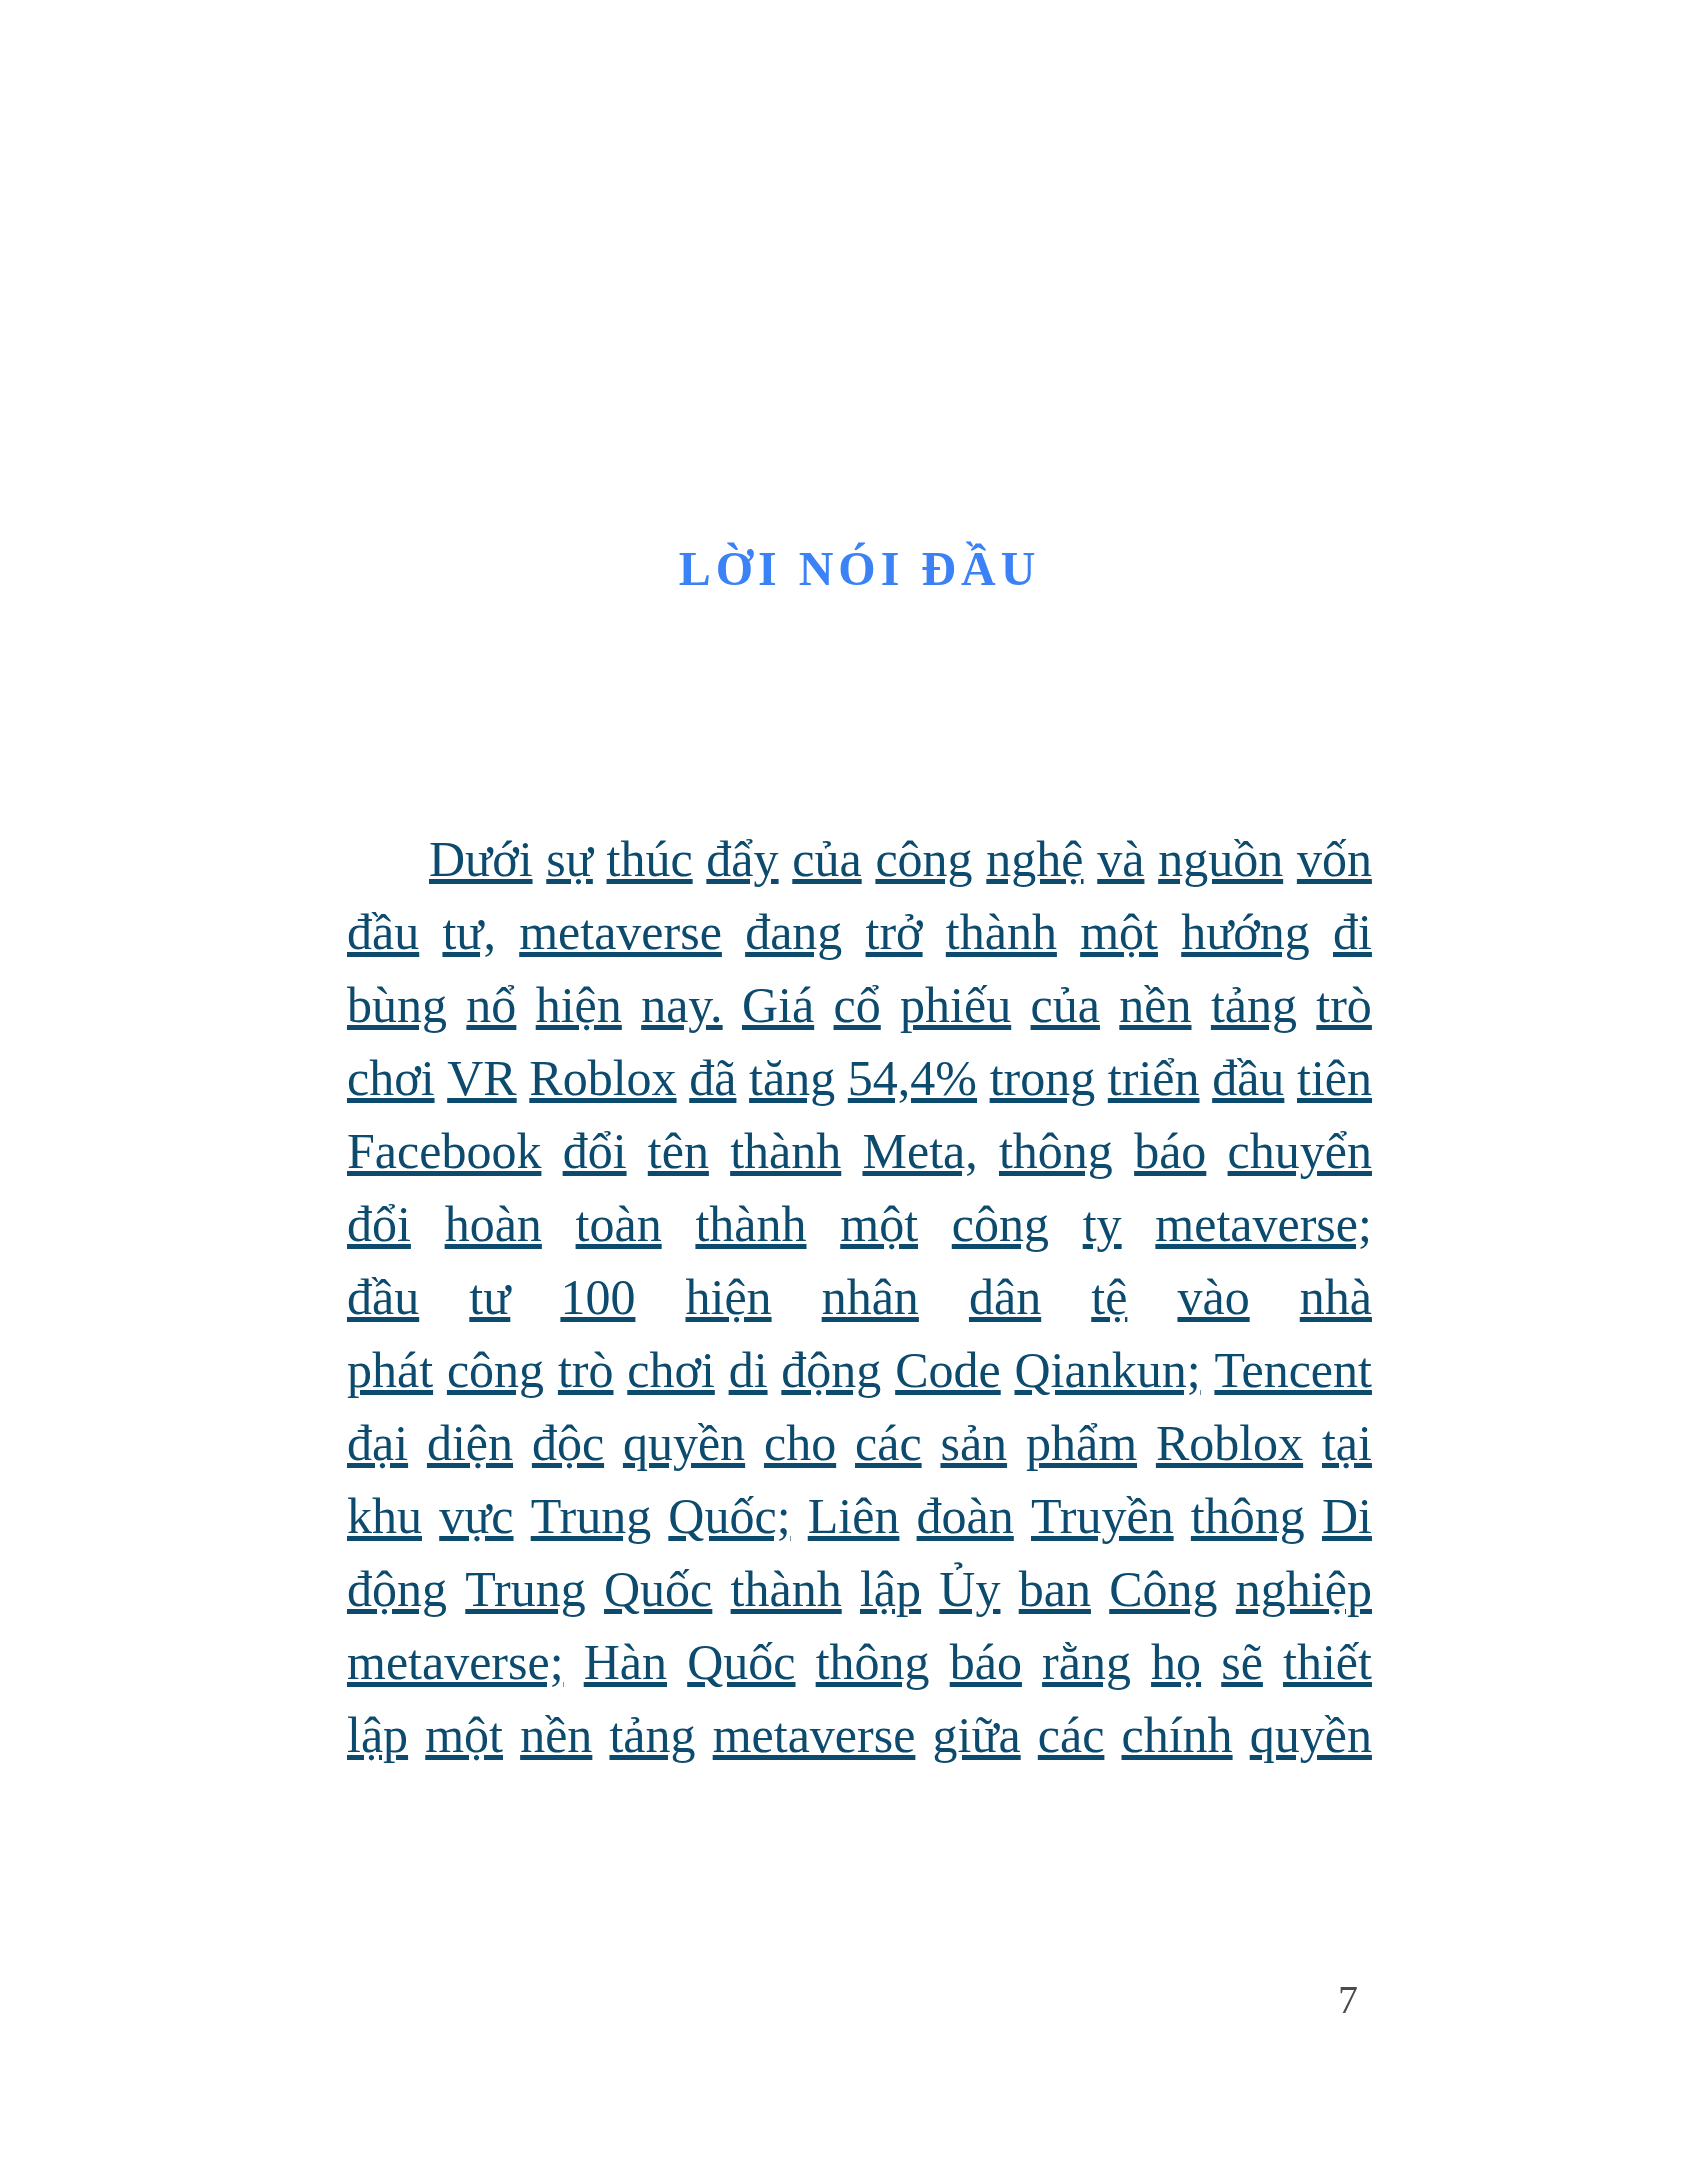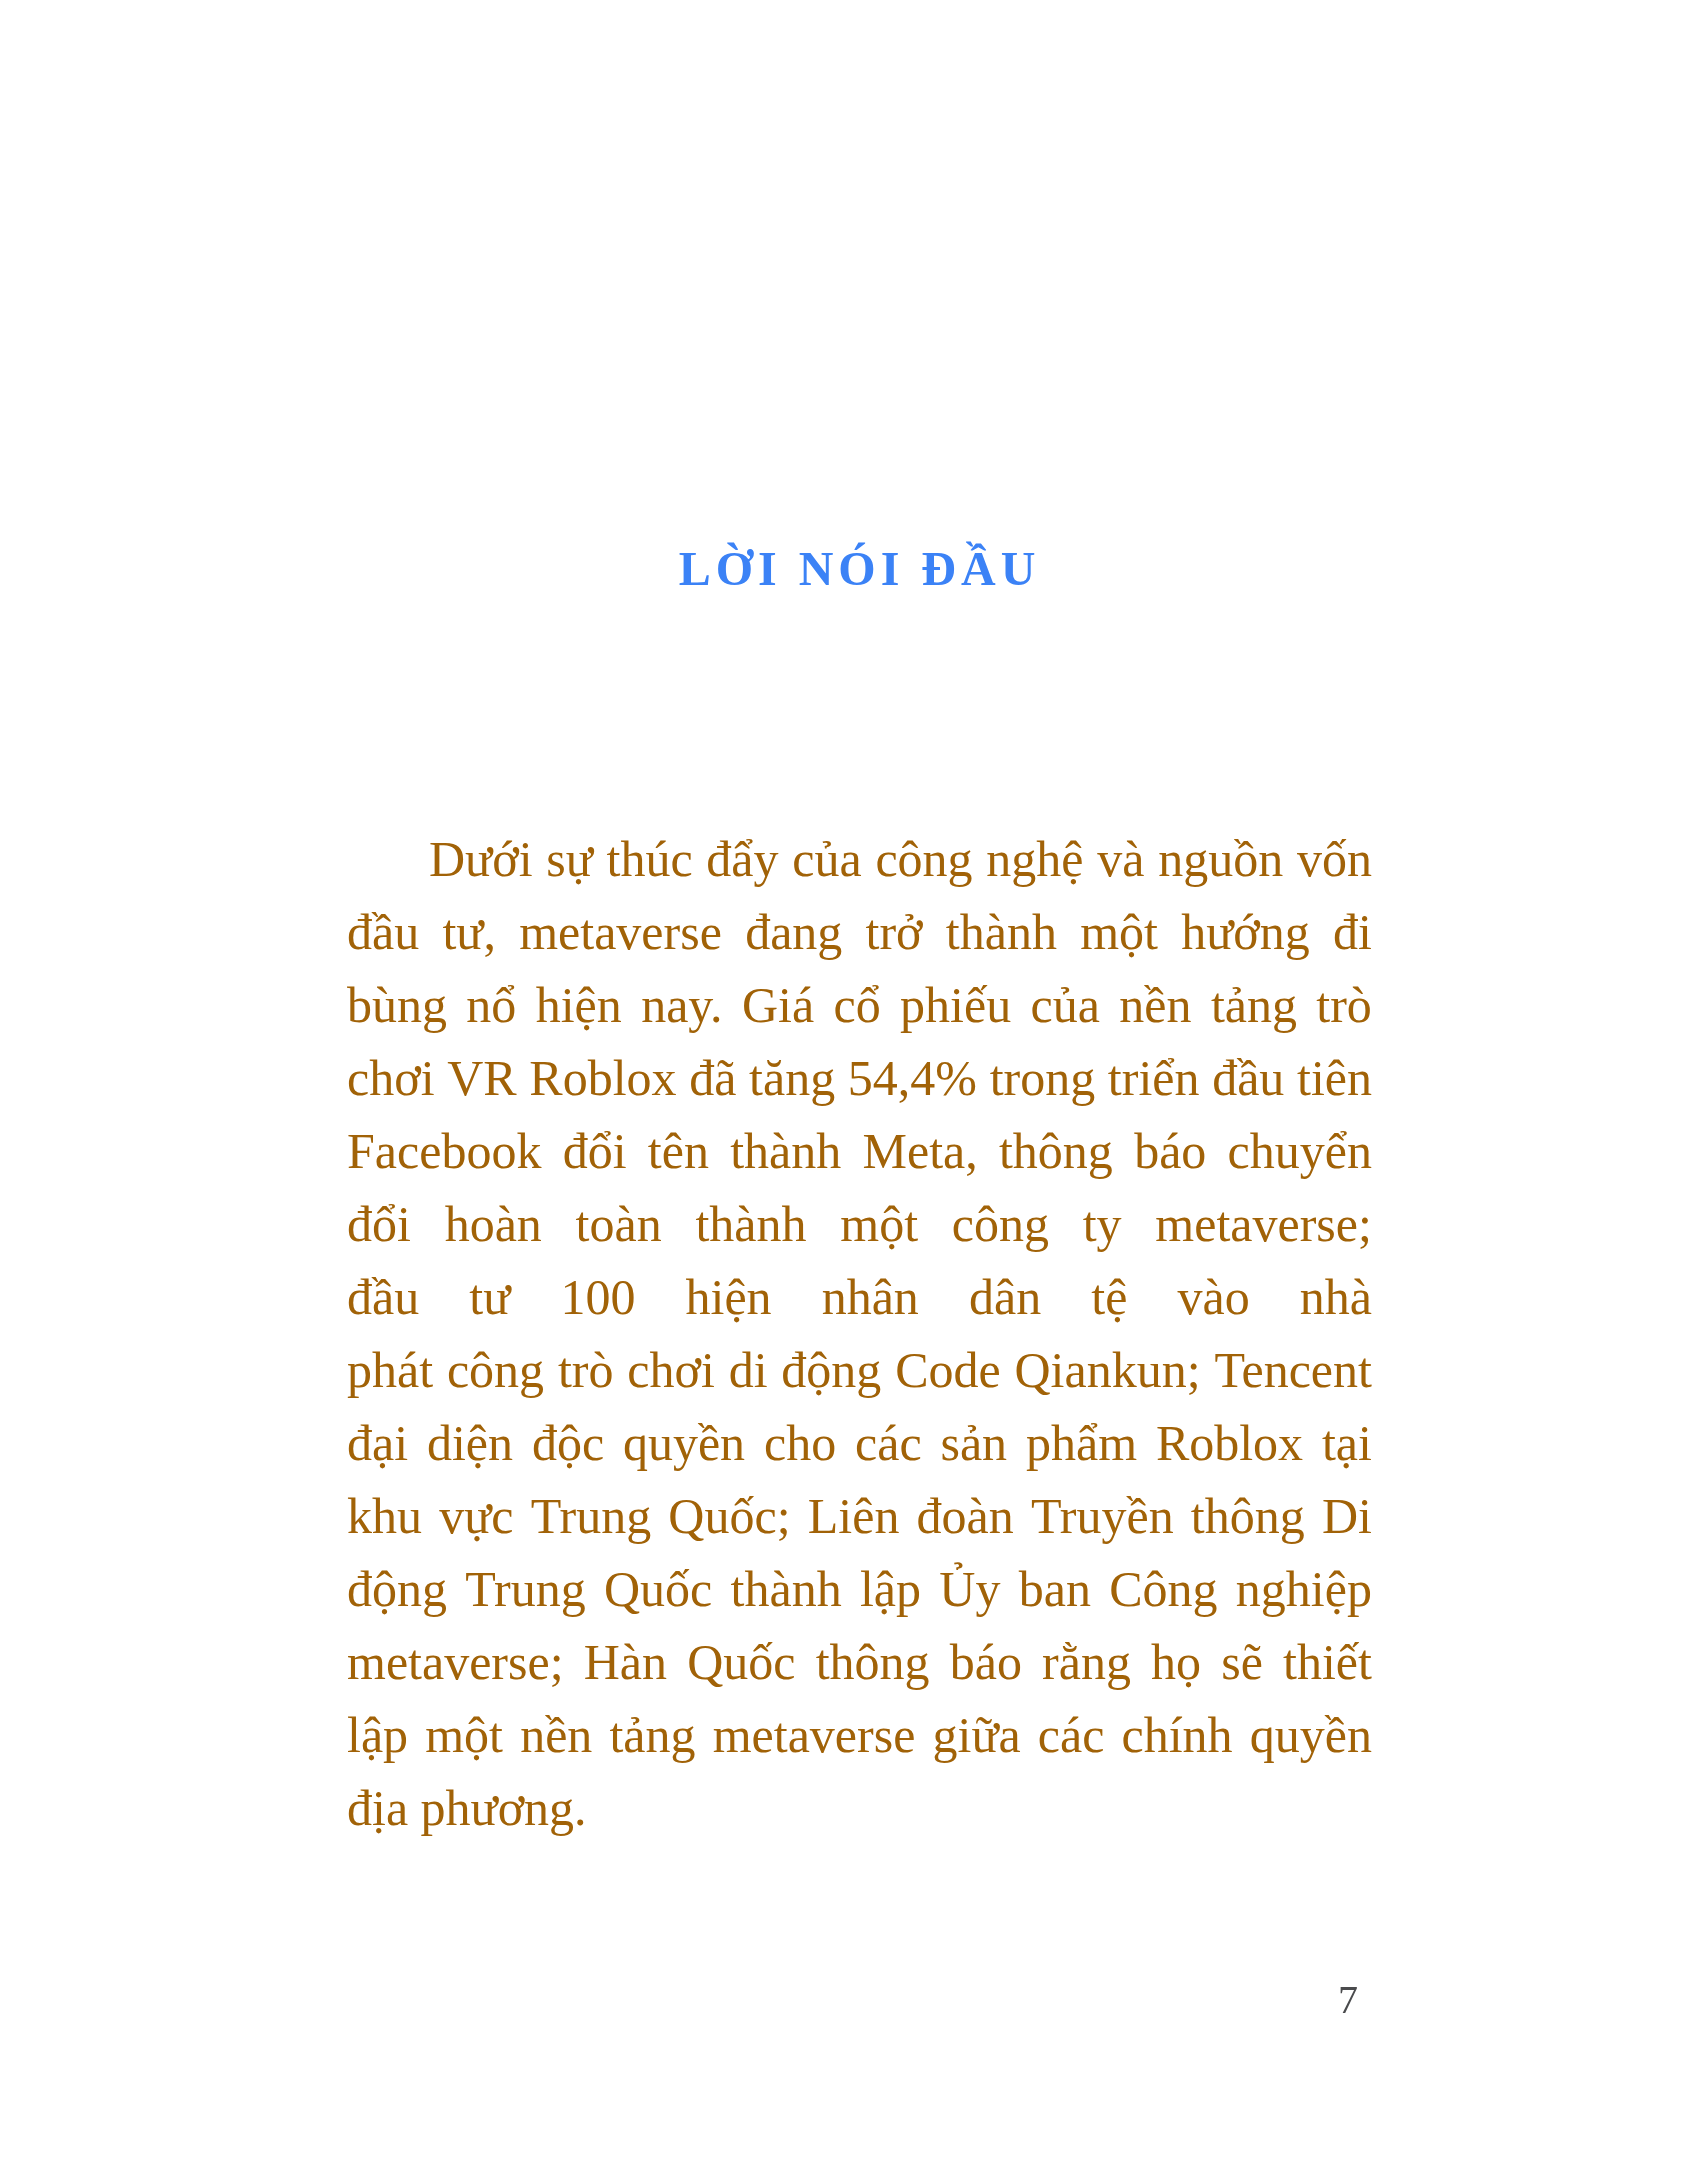--- a/index.html
+++ b/index.html
@@ -63,32 +63,31 @@
     font-weight: normal;
     line-height: 48px;
   }
 </style>
 </head>
 <body>
 
 <div class="page" style="background: rgb(255, 255, 255);">
   <h1 class="title" style="color: #3b82f6;">LỜI NÓI ĐẦU</h1>
 
-  <div class="paragraph" style="color: #a16207;">
+  <div class="paragraph" style="color: #0c4a6e; text-decoration: underline;">
       <div class="line first"><span>Dưới</span><span>sự</span><span>thúc</span><span>đẩy</span><span>của</span><span>công</span><span>nghệ</span><span>và</span><span>nguồn</span><span>vốn</span></div>
       <div class="line"><span>đầu</span><span>tư,</span><span>metaverse</span><span>đang</span><span>trở</span><span>thành</span><span>một</span><span>hướng</span><span>đi</span></div>
       <div class="line"><span>bùng</span><span>nổ</span><span>hiện</span><span>nay.</span><span>Giá</span><span>cổ</span><span>phiếu</span><span>của</span><span>nền</span><span>tảng</span><span>trò</span></div>
       <div class="line"><span>chơi</span><span>VR</span><span>Roblox</span><span>đã</span><span>tăng</span><span>54,4%</span><span>trong</span><span>triển</span><span>đầu</span><span>tiên</span></div>
       <div class="line"><span>Facebook</span><span>đổi</span><span>tên</span><span>thành</span><span>Meta,</span><span>thông</span><span>báo</span><span>chuyển</span></div>
       <div class="line"><span>đổi</span><span>hoàn</span><span>toàn</span><span>thành</span><span>một</span><span>công</span><span>ty</span><span>metaverse;</span></div>
       <div class="line"><span>đầu</span><span>tư</span><span>100</span><span>hiện</span><span>nhân</span><span>dân</span><span>tệ</span><span>vào</span><span>nhà</span></div>
       <div class="line"><span>phát</span><span>công</span><span>trò</span><span>chơi</span><span>di</span><span>động</span><span>Code</span><span>Qiankun;</span><span>Tencent</span></div>
       <div class="line"><span>đại</span><span>diện</span><span>độc</span><span>quyền</span><span>cho</span><span>các</span><span>sản</span><span>phẩm</span><span>Roblox</span><span>tại</span></div>
       <div class="line"><span>khu</span><span>vực</span><span>Trung</span><span>Quốc;</span><span>Liên</span><span>đoàn</span><span>Truyền</span><span>thông</span><span>Di</span></div>
       <div class="line"><span>động</span><span>Trung</span><span>Quốc</span><span>thành</span><span>lập</span><span>Ủy</span><span>ban</span><span>Công</span><span>nghiệp</span></div>
       <div class="line"><span>metaverse;</span><span>Hàn</span><span>Quốc</span><span>thông</span><span>báo</span><span>rằng</span><span>họ</span><span>sẽ</span><span>thiết</span></div>
       <div class="line"><span>lập</span><span>một</span><span>nền</span><span>tảng</span><span>metaverse</span><span>giữa</span><span>các</span><span>chính</span><span>quyền</span></div>
-      <div class="line last">địa phương.</div>
     </div>
 
   <div class="page-number" style="color: rgb(74, 75, 77);">7</div>
 </div>
 
 
 </body></html>

